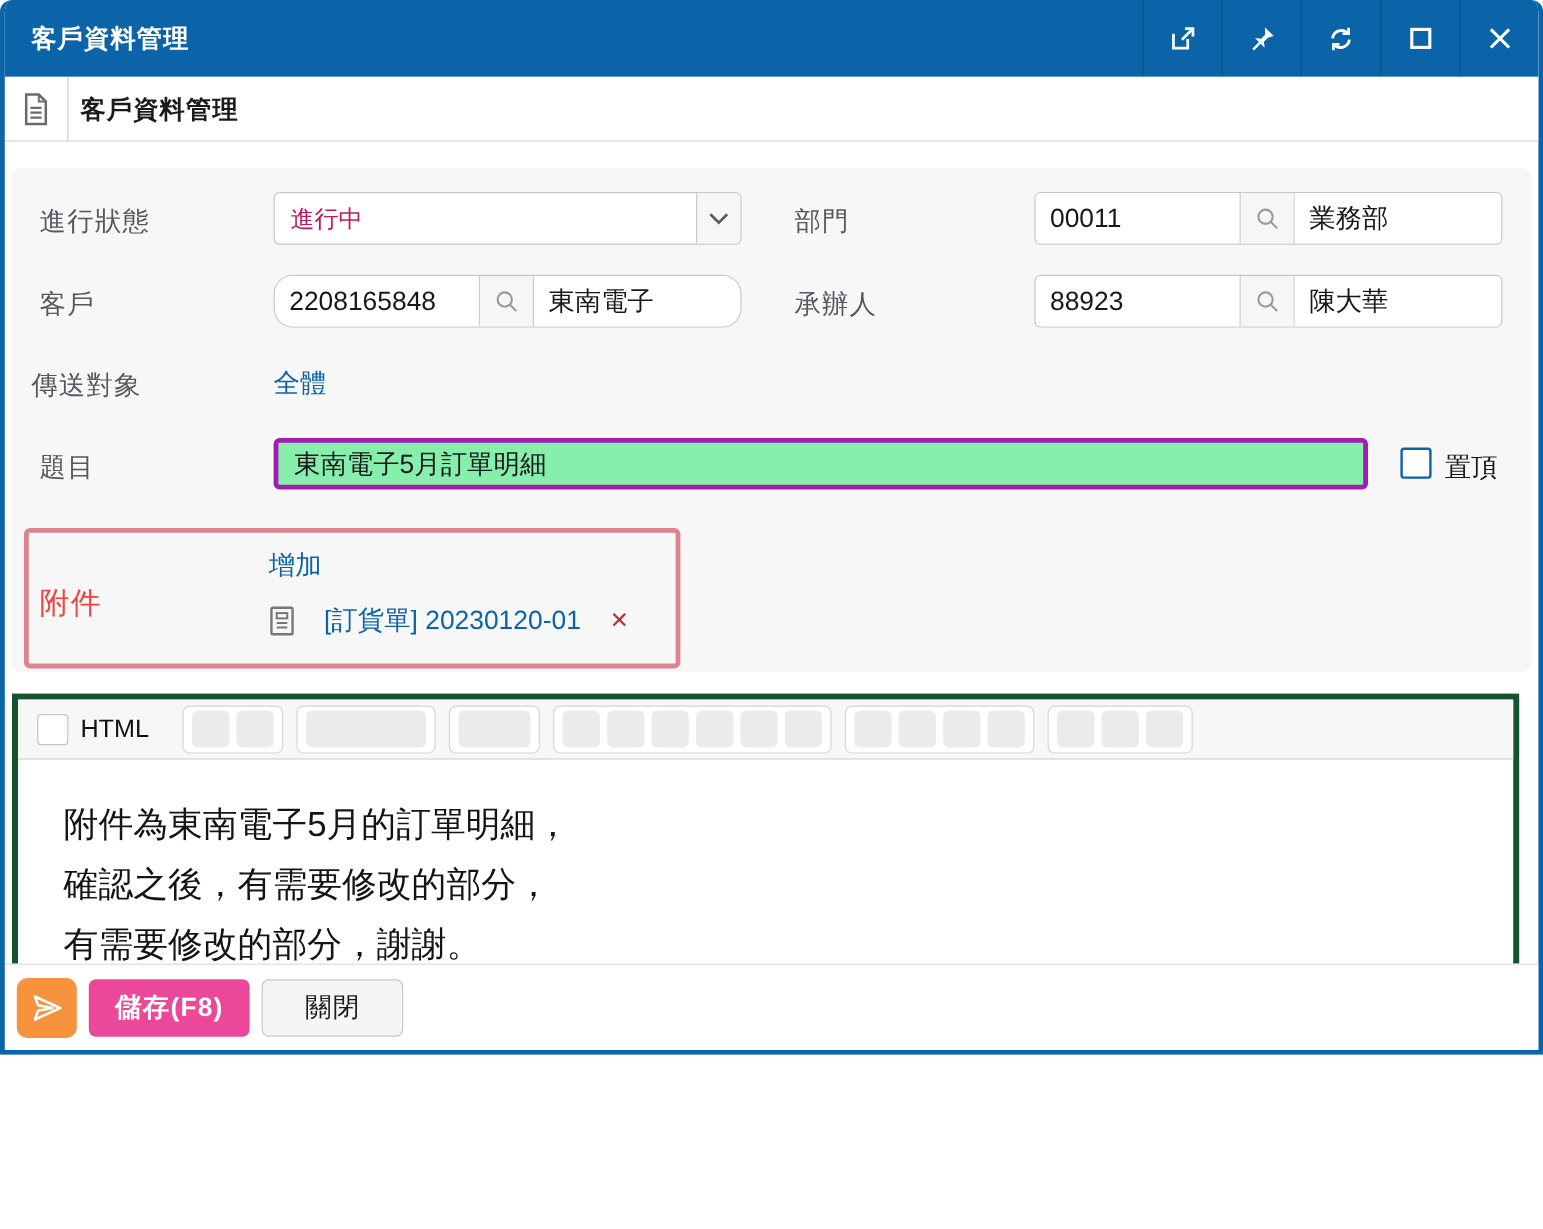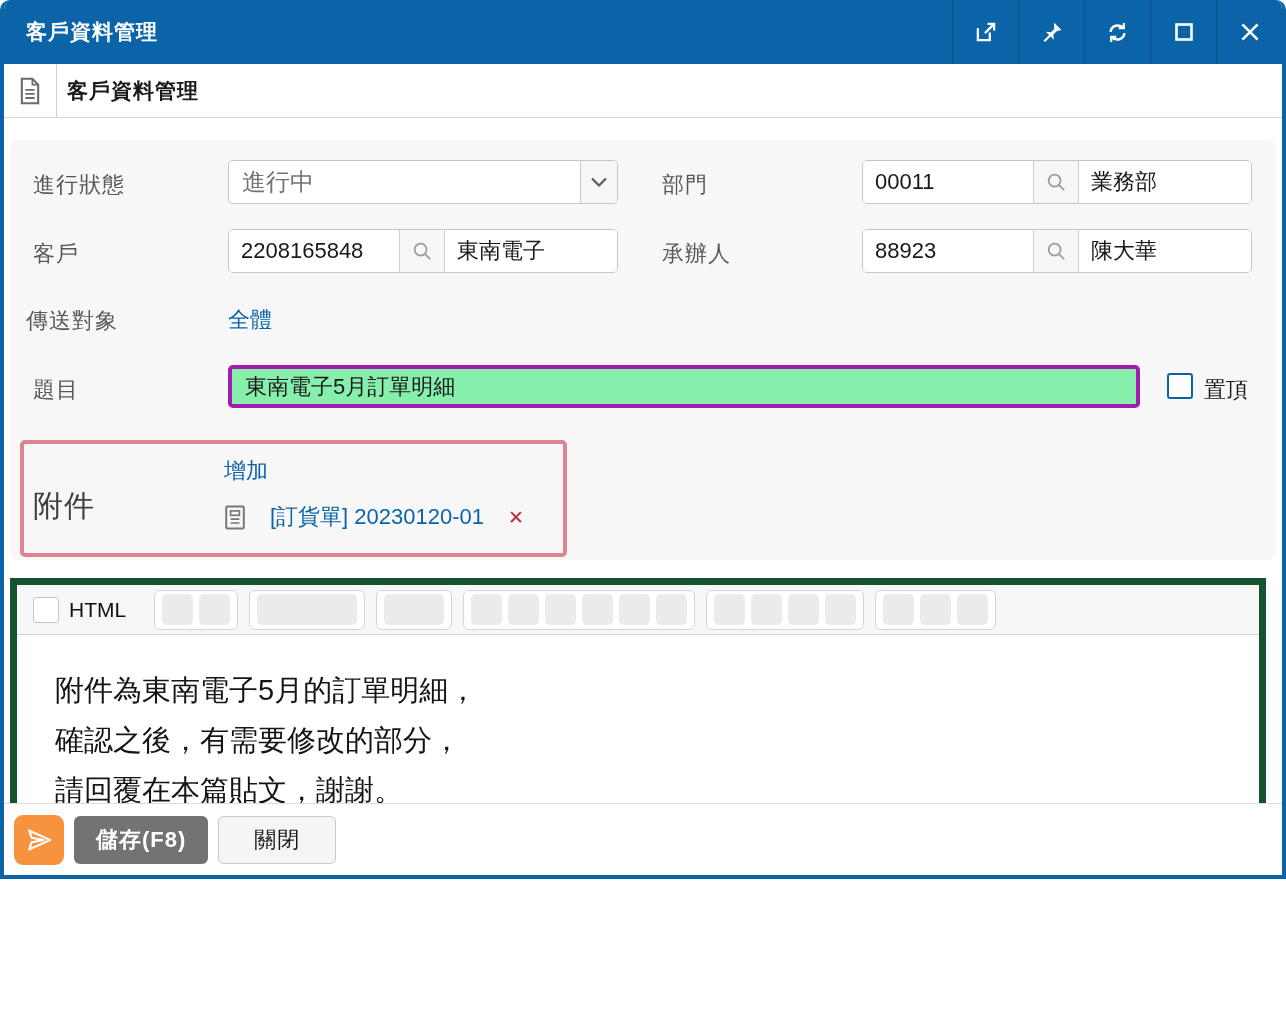--- a/index.html
+++ b/index.html
@@ -22,57 +22,57 @@
   .crumbbar { position:absolute; left:0; top:64px; right:0; height:54px; background:#fff; border-bottom:1px solid #d6d6d6; display:flex; align-items:center; }
   .crumb-iconcell { width:53px; height:54px; border-right:1px solid #cfcfcf; display:flex; align-items:center; justify-content:center; }
   .crumb-title { font-size:21px; font-weight:bold; color:#1a1a1a; padding-left:10px; letter-spacing:1px; }
 
   
   .panel { position:absolute; left:6px; top:140px; width:1266px; height:420px; background:#f7f7f8; border-radius:8px; }
   .flabel { position:absolute; font-size:22px; color:#55585c; letter-spacing:1px; }
   .fval   { font-size:22px; color:#17181a; }
 
   .combo, .selectbox { position:absolute; height:44px; background:#fff; border:1px solid #c6c6c8; border-radius:5px; display:flex; overflow:hidden; }
-  .selectbox .sel-text { flex:1; display:flex; align-items:center; padding-left:13px; font-size:24px; color:#737373; }
+  .selectbox .sel-text { flex:1; display:flex; align-items:center; padding-left:13px; font-size:20px; color:#be185d; }
   .selectbox .sel-arrow { width:37px; border-left:1px solid #c9c9c9; background:#f6f6f7; display:flex; align-items:center; justify-content:center; }
 
   .combo input { border:0; outline:0; font-family:inherit; font-size:22px; color:#17181a; padding:0 12px; background:#fff; }
   .combo .code { width:170px; }
   .combo .searchseg { width:46px; border-left:1px solid #cfcfcf; border-right:1px solid #cfcfcf; background:#f6f6f7; display:flex; align-items:center; justify-content:center; cursor:pointer; }
   .combo .name { width:172px; }
 
   .textinput { position:absolute; height:43px; background:#86efac; border:4px solid #a21caf; border-radius:5px; font-family:inherit; font-size:22px; color:#17181a; padding:0 13px; outline:0; }
 
   .link { color:#0b63a8; font-size:22px; text-decoration:none; cursor:pointer; }
 
   .checkbox { display:inline-block; width:26px; height:26px; background:#fff; border-radius:3px; vertical-align:middle; cursor:pointer; }
   .checkbox.blue { border:2.5px solid #0b63a8; }
   .checkbox.gray { border:1px solid #c6c6c8; }
 
   .attach-box { position:absolute; left:10px; top:300px; width:547px; height:117px; border:4px solid #dd8491; border-radius:5px; }
-  .attach-label { position:absolute; left:9px; top:42px; font-size:30px; color:#404040; letter-spacing:1px; }
+  .attach-label { position:absolute; left:9px; top:42px; font-size:25px; color:#ef4444; letter-spacing:1px; }
   .attach-add { position:absolute; left:200px; top:12px; }
   .attach-row { position:absolute; left:200px; top:58px; display:flex; align-items:center; gap:24px; }
   .attach-del { color:#c5273a; font-size:19px; font-weight:bold; cursor:pointer; line-height:1; }
 
   
-  .editor { position:absolute; left:6px; top:578px; width:1256px; height:362px; border:7px solid #14532d; background:#fff; }
+  .editor { position:absolute; left:6px; top:578px; width:1256px; height:362px; border:5px solid #14532d; background:#fff; }
   .editor-toolbar { position:absolute; left:0; top:0; right:0; height:50px; background:#f7f7f8; border-bottom:1px solid #d4d4d4; display:flex; align-items:center; }
   .html-check { margin-left:16px; }
   .html-label { font-size:21px; color:#111; margin-left:10px; margin-right:28px; }
   .tgroup { background:#fff; border:1px solid #d6d6d6; border-radius:6px; height:40px; display:flex; align-items:center; gap:6px; padding:0 7px; margin-right:11px; }
   .tbtn { width:31px; height:31px; background:#ebebeb; border-radius:5px; cursor:pointer; }
   .tbtn.wide { width:100px; }
   .tbtn.medium { width:60px; }
   .editor-body { position:absolute; left:0; top:50px; right:0; bottom:0; padding:30px 30px 0 38px; font-size:29px; line-height:50px; color:#141414; }
 
   
   .footer { position:absolute; left:0; right:0; bottom:0; height:72px; background:#fff; border-top:1px solid #dcdcdc; display:flex; align-items:center; }
   .send-btn { width:50px; height:50px; margin-left:10px; background:#f7923d; border:none; border-radius:9px; display:flex; align-items:center; justify-content:center; cursor:pointer; }
-  .save-btn { height:48px; margin-left:10px; background:#737373; color:#fff; border:none; border-radius:6px; font-family:inherit; font-size:22px; font-weight:bold; padding:0 22px; letter-spacing:1px; cursor:pointer; }
+  .save-btn { height:48px; margin-left:10px; background:#ec4899; color:#fff; border:none; border-radius:6px; font-family:inherit; font-size:22px; font-weight:bold; padding:0 22px; letter-spacing:1px; cursor:pointer; }
   .close-btn { height:48px; margin-left:10px; background:#f5f5f5; color:#1a1a1a; border:1px solid #c9c9c9; border-radius:6px; font-family:inherit; font-size:22px; padding:0 35px; letter-spacing:1px; cursor:pointer; }
 </style>
 </head>
 <body>
 
 <div class="window">
 
   <div class="titlebar">
     <div class="titlebar-title">客戶資料管理</div>
     <div class="titlebar-actions">
@@ -138,21 +138,21 @@
       <div class="searchseg">
         <svg width="22" height="22" viewBox="0 0 24 24" fill="none" stroke="#9a9a9a" stroke-width="1.9">
             <circle cx="10.5" cy="10.5" r="6.5"></circle>
             <path d="M15.3 15.3L21 21"></path>
           </svg>
       </div>
       <input class="name" value="業務部" style="">
     </div>
 
     <div class="flabel" style="left:23px; top:99px;">客戶</div>
-    <div class="combo" style="left:218px; top:89px; width:390px;">
+    <div class="combo" style="left:218px; top:89px; width:390px;border-radius:16px;">
       <input class="code" value="2208165848" style="">
       <div class="searchseg">
         <svg width="22" height="22" viewBox="0 0 24 24" fill="none" stroke="#9a9a9a" stroke-width="1.9">
             <circle cx="10.5" cy="10.5" r="6.5"></circle>
             <path d="M15.3 15.3L21 21"></path>
           </svg>
       </div>
       <input class="name" value="東南電子" style="">
     </div>
 
@@ -223,21 +223,21 @@
           <div class="tgroup">
             <div class="tbtn"></div>
             <div class="tbtn"></div>
             <div class="tbtn"></div>
           </div>
         </div>
     </div>
     <div class="editor-body">
       <div>附件為東南電子5月的訂單明細，</div>
       <div>確認之後，有需要修改的部分，</div>
-      <div>請回覆在本篇貼文，謝謝。</div>
+      <div>有需要修改的部分，謝謝。</div>
     </div>
   </div>
 
   <div class="footer">
     <button class="send-btn">
       <svg width="28" height="28" viewBox="0 0 24 24">
         <path d="M3.5 20.2L21.5 12 3.5 3.8l2.2 6.2 10.3 2-10.3 2z" fill="none" stroke="#fff" stroke-width="1.8" stroke-linejoin="round"></path>
       </svg>
     </button>
     <button class="save-btn">儲存(F8)</button>

